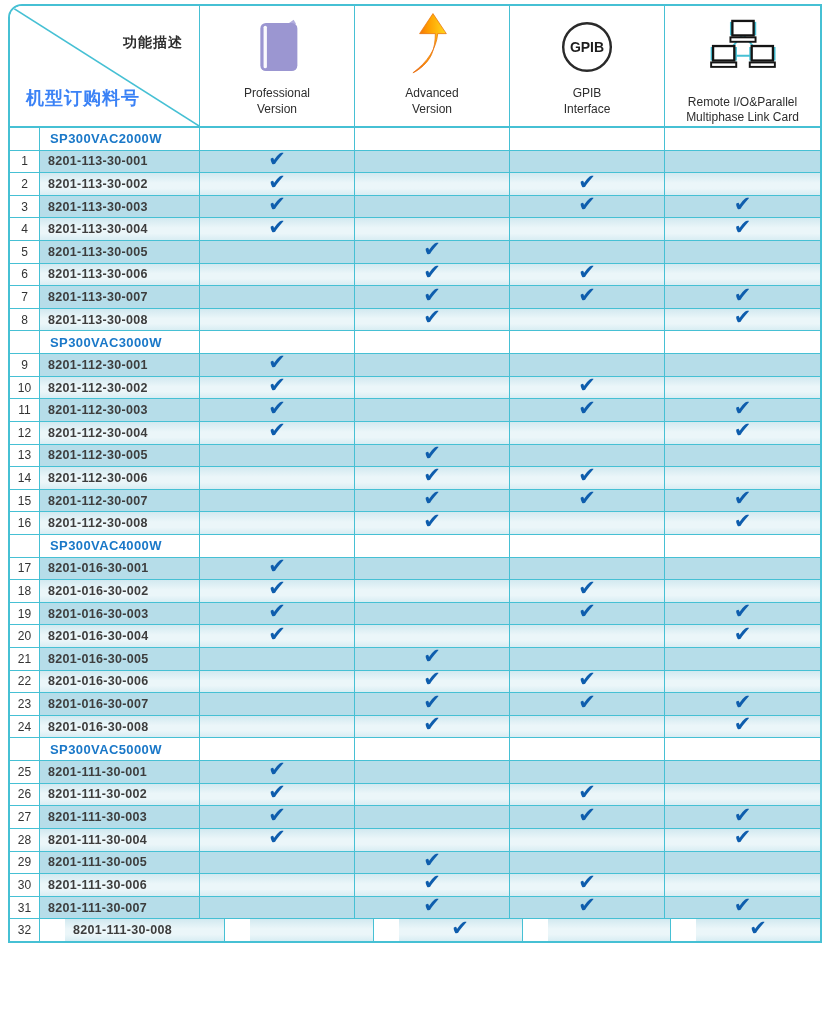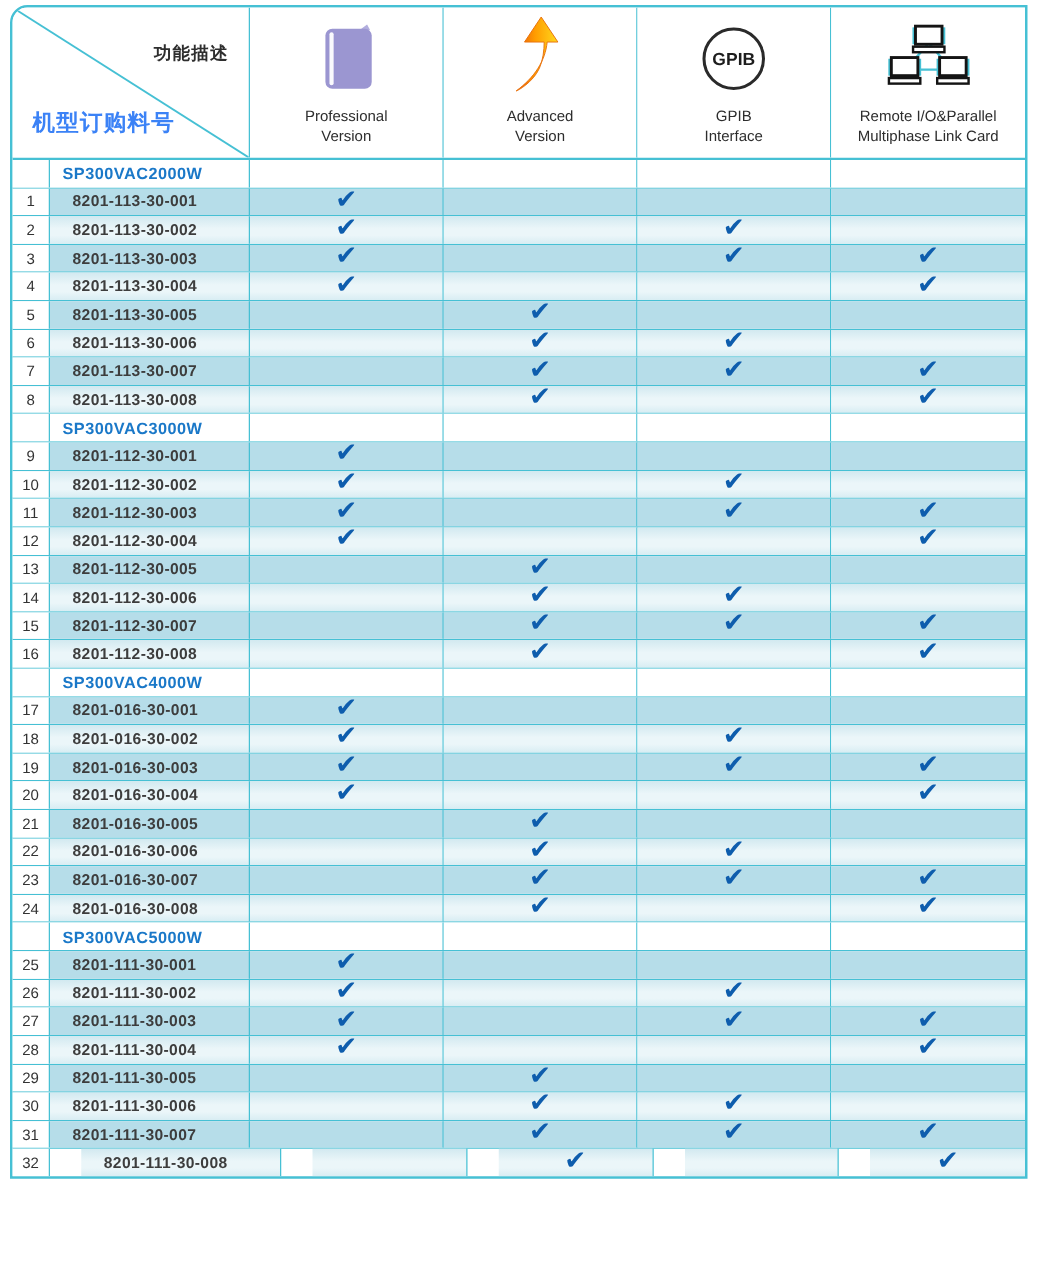--- a/index.html
+++ b/index.html
@@ -28,21 +28,21 @@
   .header-row{
     height:120px;flex:0 0 120px;
     display:grid;grid-template-columns:var(--cols);
     border-bottom:2px solid var(--grid);
   }
   .hcell{
     border-right:1.5px solid var(--grid);
     display:flex;flex-direction:column;align-items:center;
     background:#fff;position:relative;
   }
-  .hcell:last-child{border-right:none;}
+  .hcell:last-child{border-right:none;justify-content:space-between;}
   .diag-cell{grid-column:1 / 3;}
   .diag-cell svg.diag-line{position:absolute;inset:0;width:100%;height:100%;}
   .diag-top{
     position:absolute;top:28px;right:16px;
     font-size:14px;font-weight:700;color:#2e2e2e;letter-spacing:1px;
   }
   .diag-bottom{
     position:absolute;bottom:16px;left:16px;
     font-size:18px;font-weight:700;color:#3b82f6;letter-spacing:1px;
   }
@@ -56,21 +56,21 @@
     border-bottom:1px solid var(--grid);min-height:0;
   }
   .row:last-child{border-bottom:none;gap:25px;}
   .cell{
     border-right:1.5px solid var(--grid);
     display:flex;align-items:center;justify-content:center;
     min-height:0;overflow:visible;
   }
   .cell:last-child{border-right:none;}
   .no-cell{background:#fff;font-size:12px;color:#333;}
-  .part-cell{justify-content:flex-start;padding-left:18px;font-size:12.5px;font-weight:600;color:#3d3d3d;letter-spacing:.3px;}
+  .part-cell{justify-content:flex-start;padding-left:8px;font-size:12.5px;font-weight:600;color:#3d3d3d;letter-spacing:.3px;}
   .row.dark .stripe{background:var(--row-dark);}
   .row.light .stripe{background:linear-gradient(180deg,#d2e9f0,#ebf6f9 45%,#ebf6f9 70%,#d8edf3);}
   .group-row .cell{background:#fff;}
   .model-cell{justify-content:flex-start;padding-left:10px;font-size:13px;font-weight:700;color:var(--model-blue);letter-spacing:.4px;}
   .check{
     font-size:21px;line-height:1;color:var(--check);
     transform:translateY(-2px);
     font-family:"DejaVu Sans",sans-serif;
   }
 </style>

